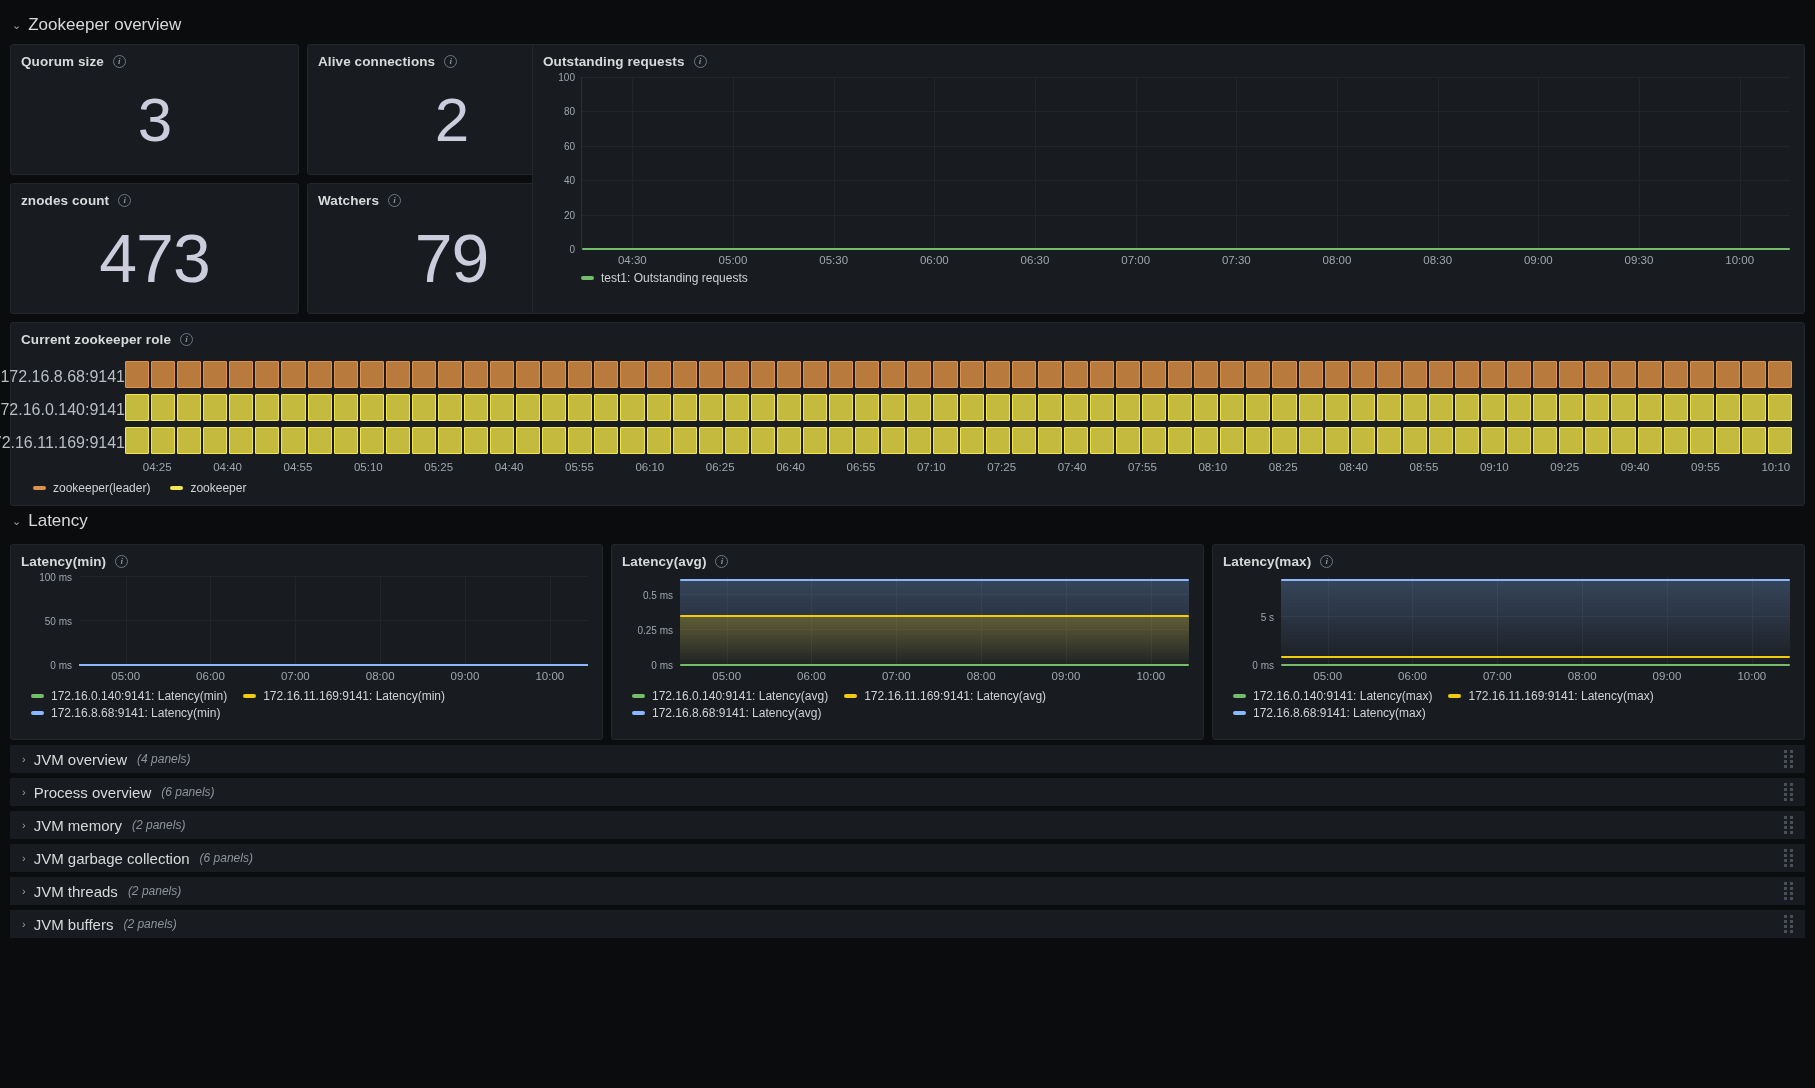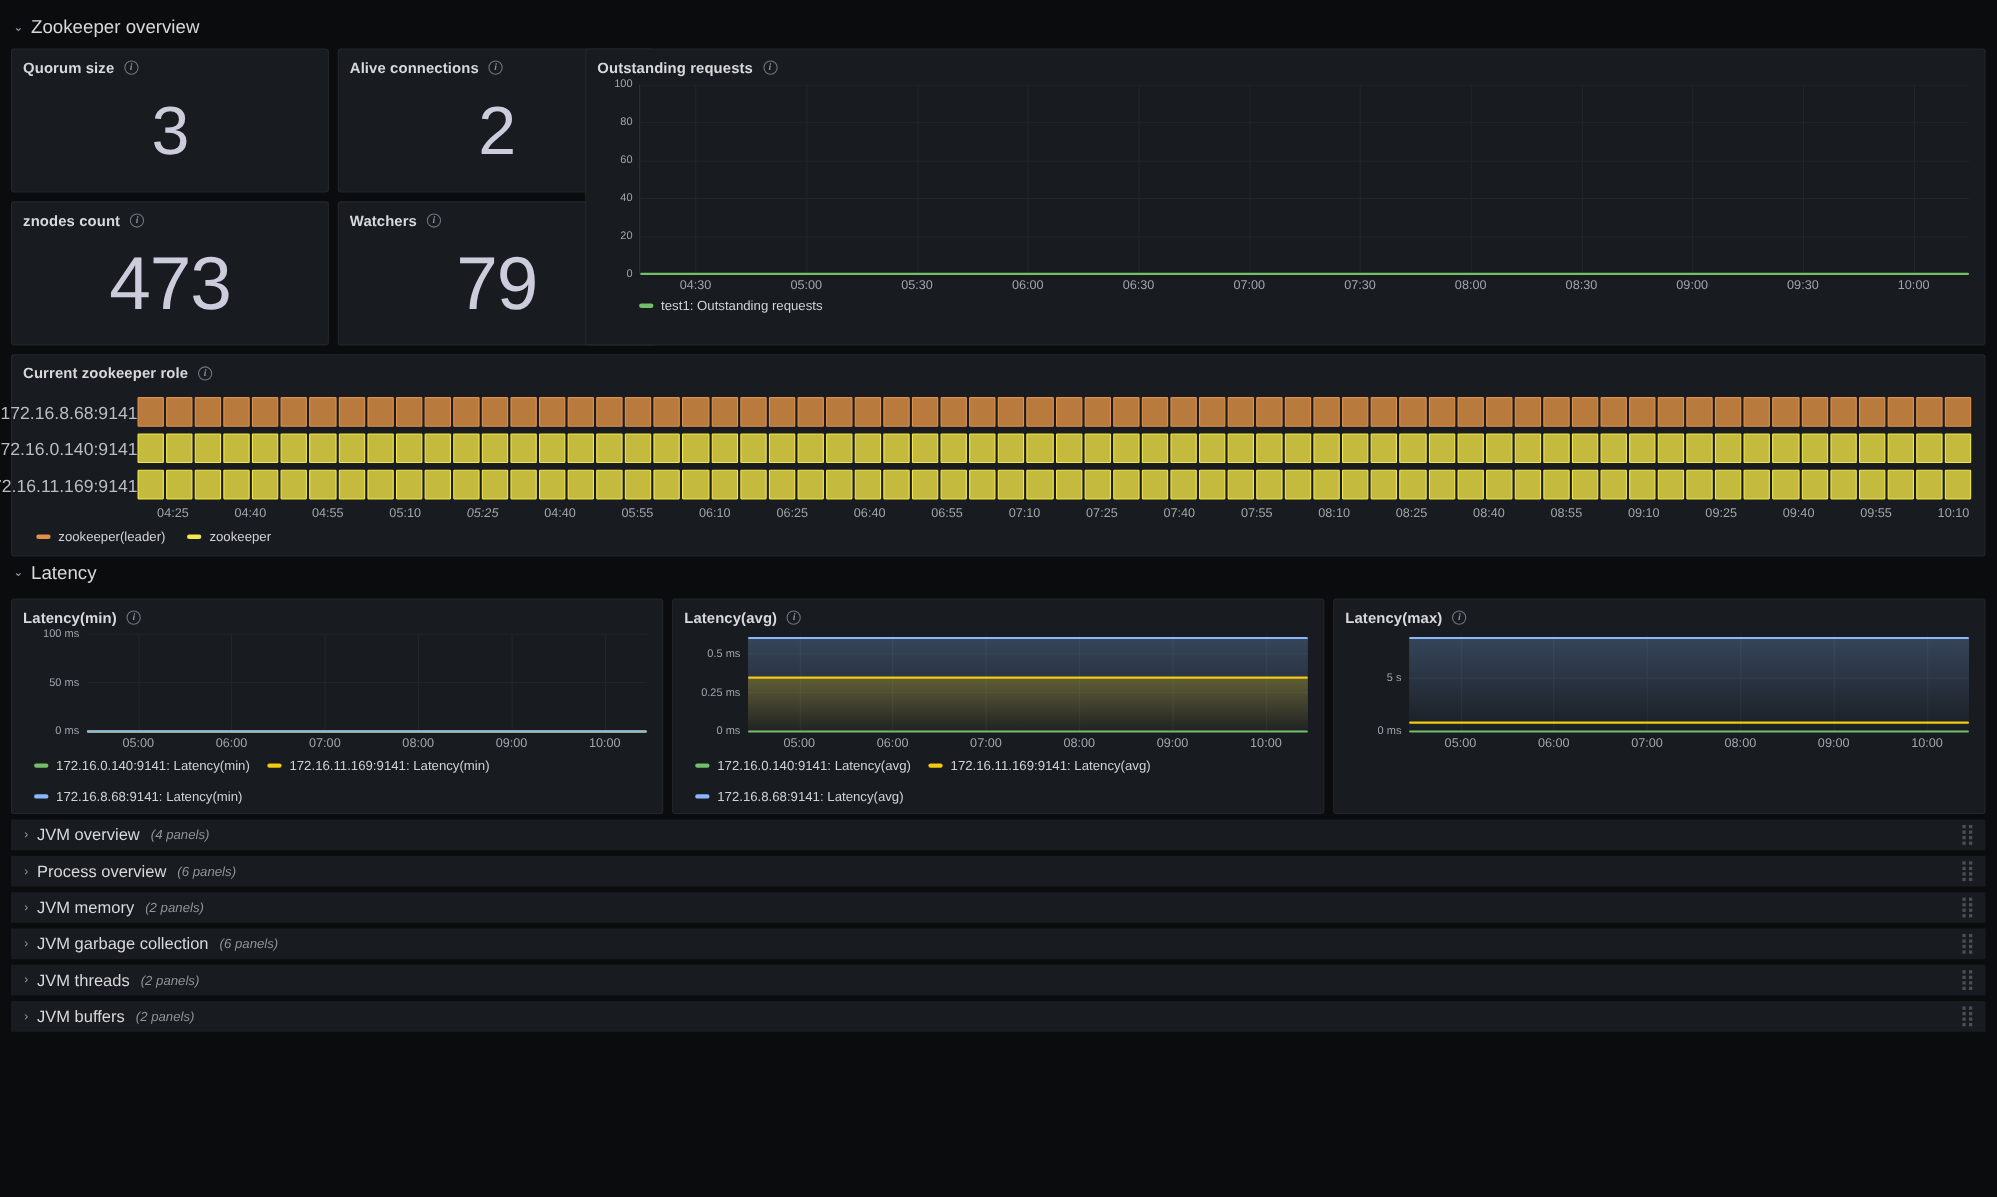--- a/index.html
+++ b/index.html
@@ -103,21 +103,21 @@
   .tl-xlabel {
     position: absolute; top: 2px; transform: translateX(-50%);
     font-size: 11.5px; color: #9fa6ad; white-space: nowrap;
   }
   .tl-legend { display: flex; gap: 20px; padding: 4px 0 0 22px; }
 
   
   .lat-section { display: flex; gap: 8px; margin-top: 4px; }
   .lat-panel { flex: 1; height: 196px; }
   .lat-plot { position: relative; height: 88px; margin-left: 58px; }
-  .lat-legend { display: flex; flex-wrap: wrap; gap: 14px 16px; padding: 24px 8px 6px 20px; }
+  .lat-legend { display: flex; flex-wrap: wrap; gap: 3px 16px; padding: 24px 8px 6px 20px; }
 
   
   .collapsed-row {
     height: 28px; margin-top: 5px;
     background: #181b1f;
     display: flex; align-items: center;
     padding: 0 14px 0 12px;
     position: relative;
   }
   .collapsed-row .chev { font-size: 11px; color: #9aa0a6; margin-right: 8px; }
@@ -440,21 +440,21 @@
             <div class="tl-cell" style="background: rgb(196, 187, 62); border: 1px solid rgb(242, 232, 74);"></div>
             <div class="tl-cell" style="background: rgb(196, 187, 62); border: 1px solid rgb(242, 232, 74);"></div>
           </div>
         </div>
     </div>
     <div class="tl-axis" id="tl-axis">
         <div class="tl-xlabel" style="left: 2.5%;">04:25</div>
         <div class="tl-xlabel" style="left: 6.66667%;">04:40</div>
         <div class="tl-xlabel" style="left: 10.8333%;">04:55</div>
         <div class="tl-xlabel" style="left: 15%;">05:10</div>
-        <div class="tl-xlabel" style="left: 19.1667%; font-style: italic;">05:25</div>
+        <div class="tl-xlabel" style="left: 19.1667%;">05:25</div>
         <div class="tl-xlabel" style="left: 23.3333%;">04:40</div>
         <div class="tl-xlabel" style="left: 27.5%;">05:55</div>
         <div class="tl-xlabel" style="left: 31.6667%;">06:10</div>
         <div class="tl-xlabel" style="left: 35.8333%;">06:25</div>
         <div class="tl-xlabel" style="left: 40%;">06:40</div>
         <div class="tl-xlabel" style="left: 44.1667%;">06:55</div>
         <div class="tl-xlabel" style="left: 48.3333%;">07:10</div>
         <div class="tl-xlabel" style="left: 52.5%;">07:25</div>
         <div class="tl-xlabel" style="left: 56.6667%;">07:40</div>
         <div class="tl-xlabel" style="left: 60.8333%;">07:55</div>
@@ -600,20 +600,34 @@
             <div class="xgrid-line" style="left: 75.8333%;"></div>
             <div class="xlabel" style="left: 75.8333%;">09:00</div>
             <div class="xgrid-line" style="left: 92.5%;"></div>
             <div class="xlabel" style="left: 92.5%;">10:00</div>
             <div class="series-fill" style="bottom: 0px; height: 97%; background: linear-gradient(rgba(138, 184, 255, 0.267), rgba(138, 184, 255, 0.02));"></div>
             <div class="series-line" style="bottom: calc(97% - 1px); background: rgb(138, 184, 255);"></div>
             <div class="series-line" style="bottom: calc(9% - 1px); background: rgb(242, 204, 12);"></div>
             <div class="series-line" style="bottom: calc(0% - 1px); background: rgb(115, 191, 105);"></div>
           </div>
         </div>
+        <div class="legend lat-legend">
+          <div class="legend-item">
+            <span class="legend-swatch" style="background: rgb(115, 191, 105);"></span>
+            <span>172.16.0.140:9141: Latency(max)</span>
+          </div>
+          <div class="legend-item">
+            <span class="legend-swatch" style="background: rgb(242, 204, 12);"></span>
+            <span>172.16.11.169:9141: Latency(max)</span>
+          </div>
+          <div class="legend-item">
+            <span class="legend-swatch" style="background: rgb(138, 184, 255);"></span>
+            <span>172.16.8.68:9141: Latency(max)</span>
+          </div>
+        </div>
       </div>
     </div>
 
   <div id="collapsed-rows">
       <div class="collapsed-row">
         <span class="chev">›</span>
         <span class="cr-title">JVM overview</span>
         <span class="cr-count">(4 panels)</span>
         <div class="drag-handle">
           <i></i>

